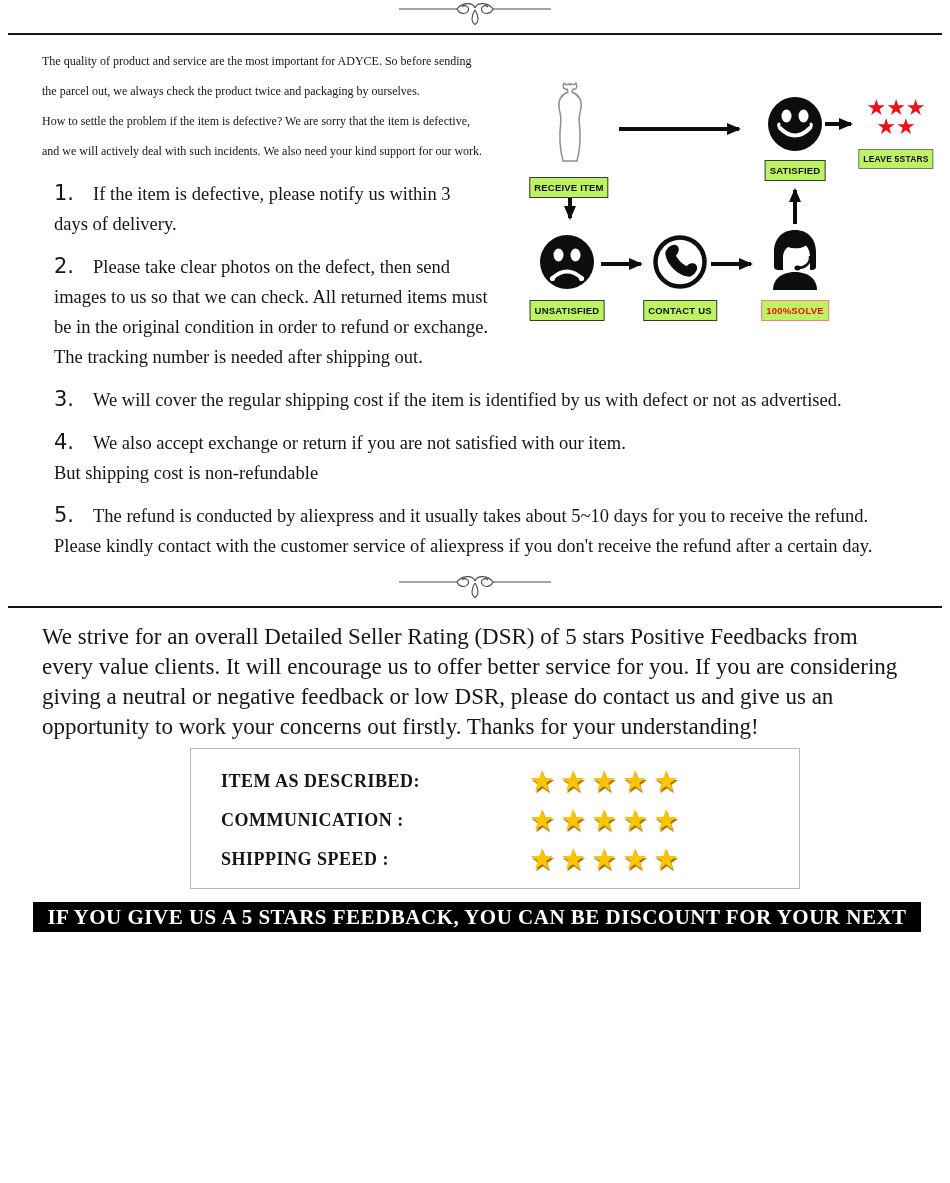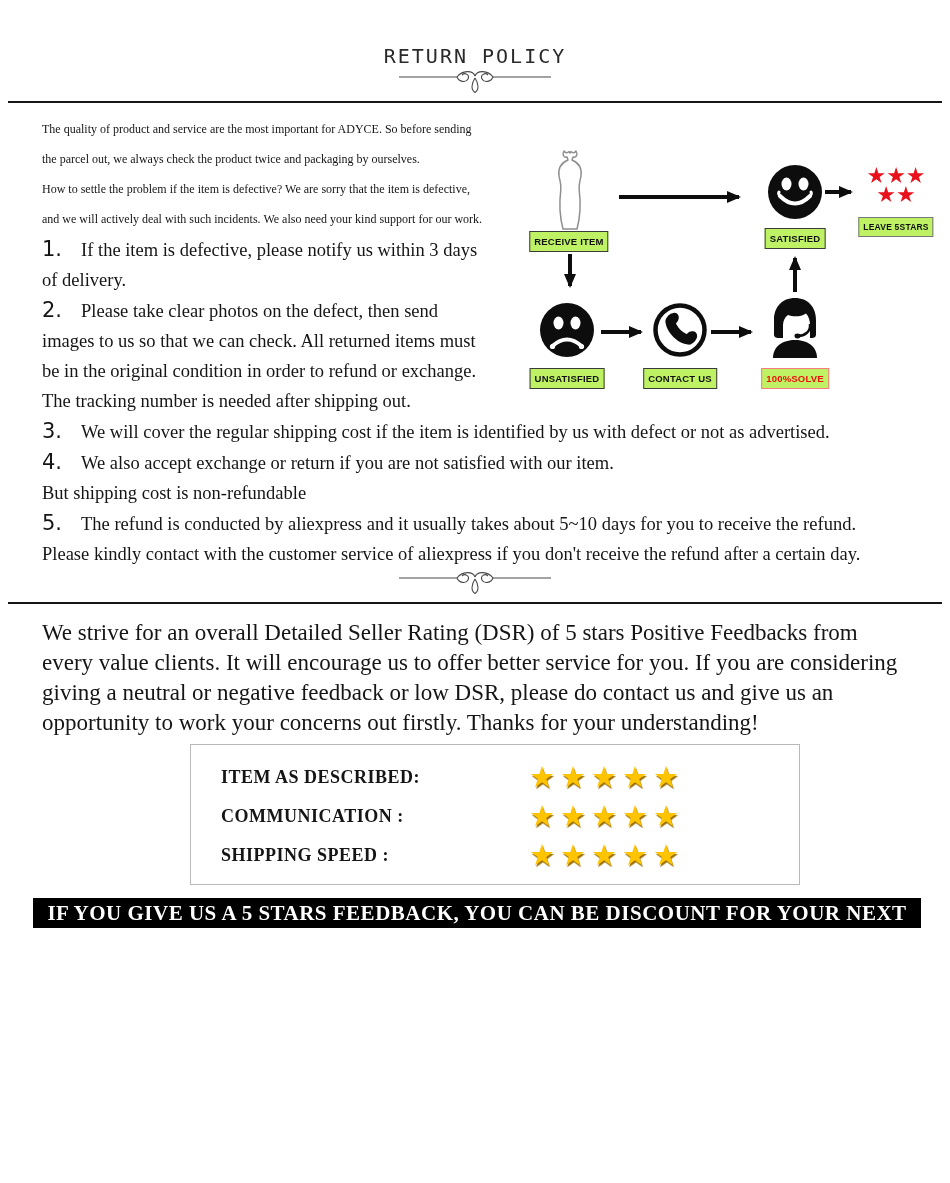--- a/index.html
+++ b/index.html
@@ -8,21 +8,21 @@
   .section-title{text-align:center;font-family:"DejaVu Sans Mono",monospace;
         font-size:20px;letter-spacing:2px;color:#2a2a2a;font-weight:normal;margin:0;}
   .rp-title{padding-top:44px;}
   .fb-title{margin-top:50px;}
   .flourish{display:block;margin:2px auto 0 auto;}
   .rule{border:none;border-top:2px solid #161616;margin:7px 8px 0 8px;}
   .content{padding:0 45px 0 42px;}
   .policy{padding-top:11px;}
   .policy::after{content:"";display:block;clear:both;}
   .intro p{margin:0;font-size:12px;line-height:30px;}
-  .policy-item{margin:0;font-size:18.5px;line-height:30px;}
+  .policy-item{margin:12px;font-size:18.5px;line-height:30px;}
   .policy-item .num{font-family:"DejaVu Sans",sans-serif;font-size:21px;margin-right:19px;}
   .policy-item .itxt{white-space:pre-line;}
   
   .flowchart{float:right;width:430px;height:285px;position:relative;margin:0 -22px 6px 8px;}
   .fc-arrows{position:absolute;left:0;top:0;}
   .fc-arrows line{stroke:#0d0d0d;stroke-width:4;}
   .fc-icon{position:absolute;}
   .fc-label{position:absolute;transform:translateX(-50%);background:#bef264;border:1px solid #3a3a3a;
         font-family:"Liberation Sans",sans-serif;font-weight:bold;font-size:9.5px;
         padding:4px 4px;white-space:nowrap;letter-spacing:.2px;color:#111;}
@@ -39,21 +39,20 @@
   .rating-stars{font-family:"DejaVu Sans",sans-serif;font-size:29px;color:#ffc400;
         letter-spacing:5px;text-shadow:1px 2px 1px #9a6e00;line-height:1;}
   .banner{margin:13px -16px 0 -9px;background:#000;color:#fff;height:30px;line-height:30px;
         text-align:center;font-weight:bold;font-size:21px;letter-spacing:.5px;}
 </style>
 </head>
 <body>
 
 <div class="page">
 
-  <h1 class="section-title rp-title">RETURN POLICY</h1>
   <svg class="flourish" width="160" height="24" viewBox="0 0 160 24">
     <g fill="none" stroke="#4a4a4a" stroke-width="1.1">
       <path d="M4,7 H62"></path>
         <path d="M156,7 H98"></path>
       <path d="M62,7 C67,0 78,0 80,6 M62,7 C64,12 71,13 73,9 C75,5 70,2 67,5"></path>
       <path d="M98,7 C93,0 82,0 80,6 M98,7 C96,12 89,13 87,9 C85,5 90,2 93,5"></path>
       <path d="M80,8 C76,14 76,20 80,22.5 C84,20 84,14 80,8"></path>
     </g>
   </svg>
   <hr class="rule">
@@ -71,21 +70,21 @@
         <line x1="328" y1="78" x2="354" y2="78" marker-end="url(#ah)"></line>
         <line x1="73" y1="140" x2="73" y2="172" marker-end="url(#ah)"></line>
         <line x1="104" y1="218" x2="144" y2="218" marker-end="url(#ah)"></line>
         <line x1="214" y1="218" x2="254" y2="218" marker-end="url(#ah)"></line>
         <line x1="298" y1="178" x2="298" y2="144" marker-end="url(#ah)"></line>
       </svg>
 
       <svg class="fc-icon" style="left:50px;top:34px;" width="46" height="84" viewBox="0 0 46 84">
         <path d="M17,3 C15,7 17,10 20,9 L21,12 C14,15 11,21 12,28 C12.8,33 14.5,36 13.8,42 C12,56 12.5,68 16,81 L30,81 C33.5,68 34,56 32.2,42 C31.5,36 33.2,33 34,28 C35,21 32,15 25,12 L26,9 C29,10 31,7 29,3 C27.5,5.2 25.5,5.4 24,3.6 L23,5 L22,3.6 C20.5,5.4 18.5,5.2 17,3 Z" fill="#fff" stroke="#8f8f8f" stroke-width="1.5" stroke-linejoin="round"></path>
       </svg>
-      <span class="fc-label" style="left:72px;top:117px;">RECEIVE ITEM</span>
+      <span class="fc-label" style="left:72px;top:131px;">RECEIVE ITEM</span>
 
       <svg class="fc-icon" style="left:270px;top:50px;" width="56" height="56" viewBox="0 0 56 56">
         <circle cx="28" cy="28" r="27" fill="#0d0d0d"></circle>
         <ellipse cx="19.5" cy="20" rx="5" ry="6.5" fill="#fff"></ellipse>
         <ellipse cx="36.5" cy="20" rx="5" ry="6.5" fill="#fff"></ellipse>
         <path d="M13,32 Q28,47 43,32" stroke="#fff" stroke-width="4" fill="none" stroke-linecap="round"></path>
         <path d="M13,32 q-2,-2 -1,-4 M43,32 q2,-2 1,-4" stroke="#fff" stroke-width="3" fill="none" stroke-linecap="round"></path>
       </svg>
       <span class="fc-label" style="left:298px;top:114px;">SATISFIED</span>
 

